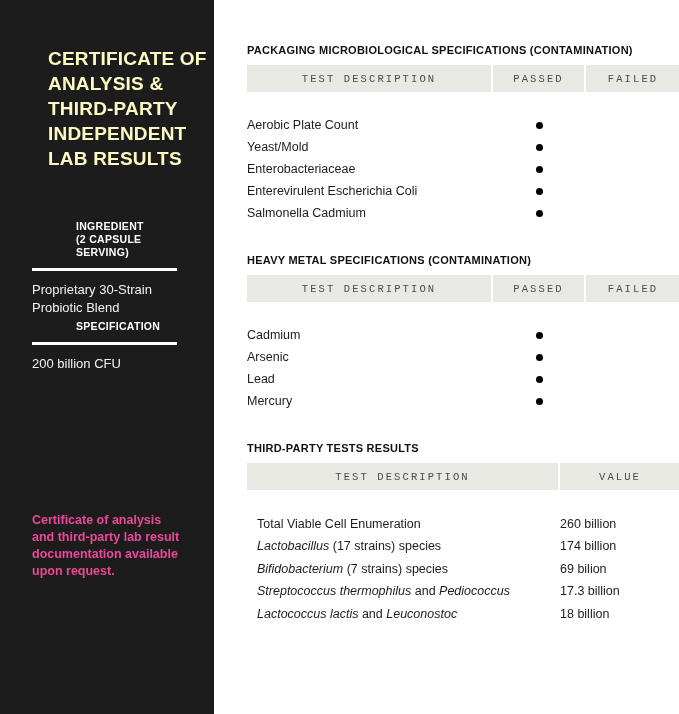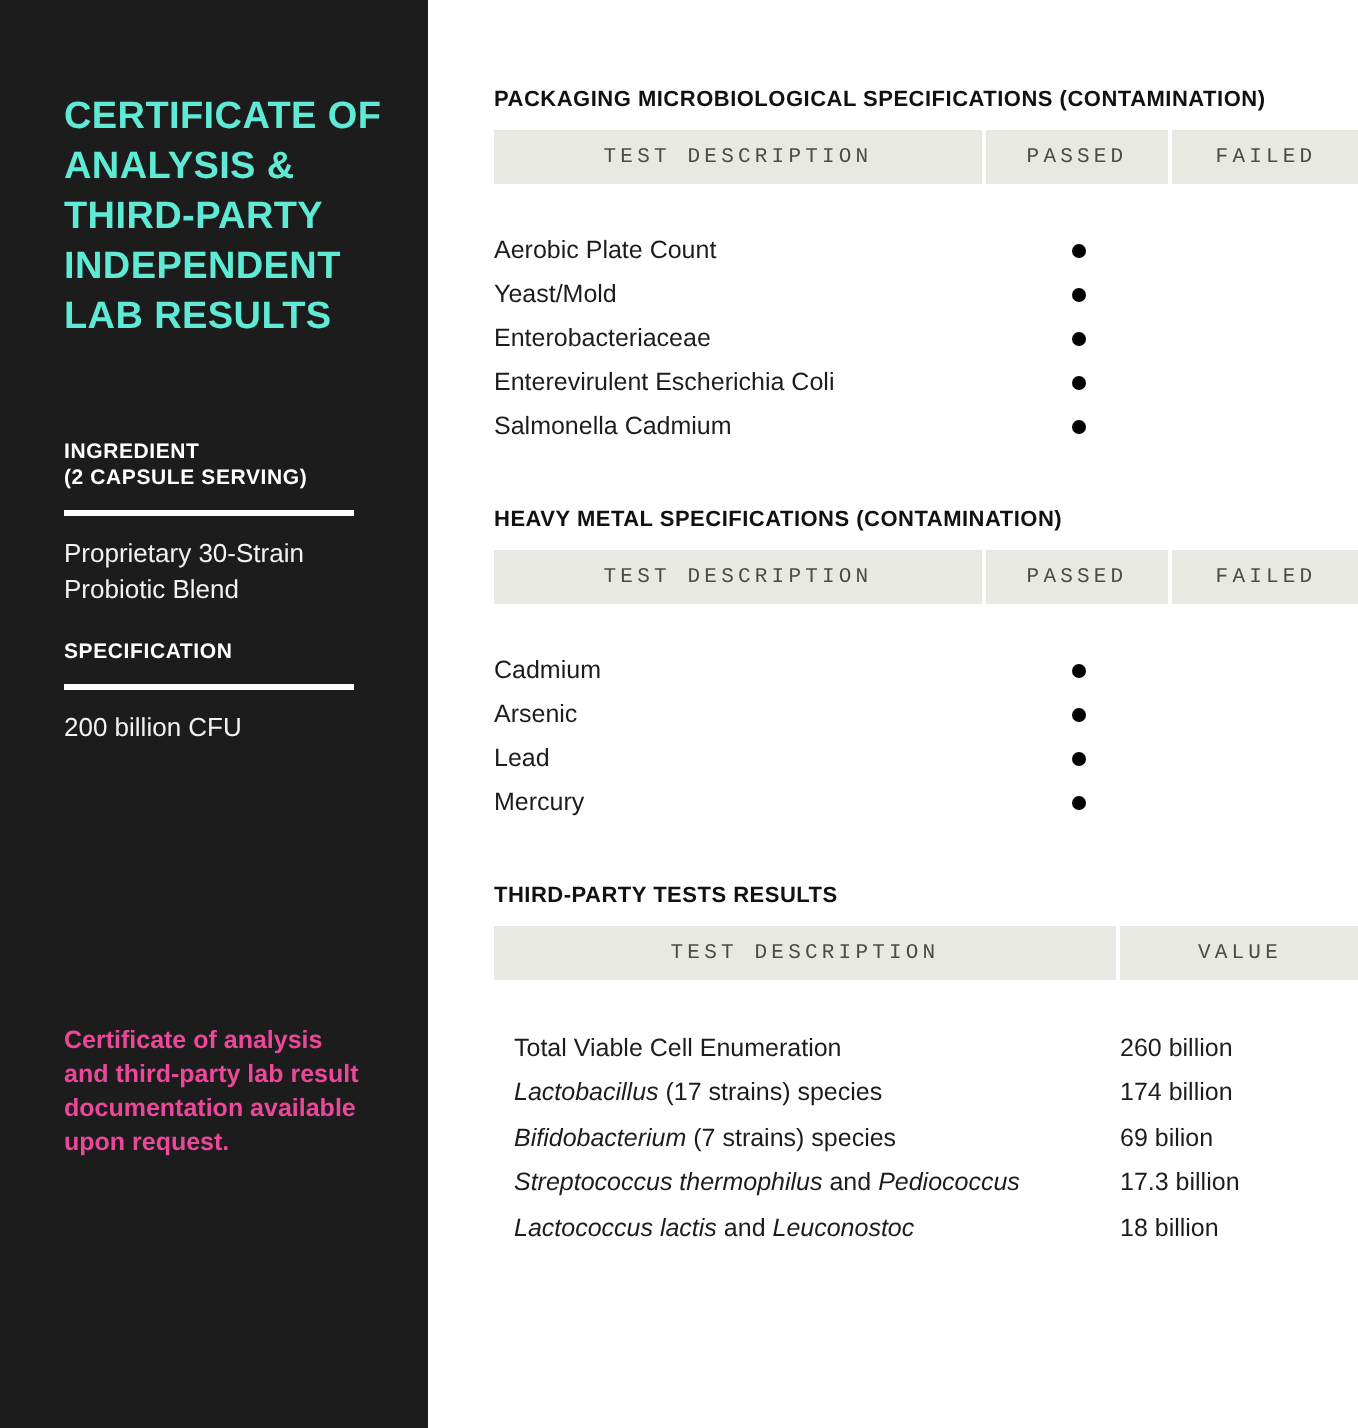--- a/index.html
+++ b/index.html
@@ -26,45 +26,46 @@
     width: 214px;
     height: 714px;
     background: #1c1c1c;
     flex: 0 0 214px;
     color: #ffffff;
     box-sizing: border-box;
     padding: 0 32px;
   }
   .sidebar-title {
     position: absolute;
-    left: 32px;
+    left: 48px;
     top: 46px;
     width: 160px;
     font-size: 19px;
     line-height: 25px;
     font-weight: bold;
     letter-spacing: 0.2px;
     text-transform: uppercase;
-    color: #5eead4;
+    color: #fef9c3;
   }
   .sidebar-block {
     position: absolute;
     left: 32px;
     width: 150px;
   }
   .block-ingredient { top: 220px; }
   .block-spec { top: 320px; }
 
   .block-label {
     font-size: 10.5px;
     font-weight: bold;
     letter-spacing: 0.3px;
     text-transform: uppercase;
     line-height: 13px;
     color: #ffffff;
+    margin-left: 44px;
   }
   .rule {
     width: 145px;
     height: 3px;
     background: #ffffff;
     margin: 9px 0 10px 0;
   }
   .block-value {
     font-size: 13px;
     line-height: 18px;

